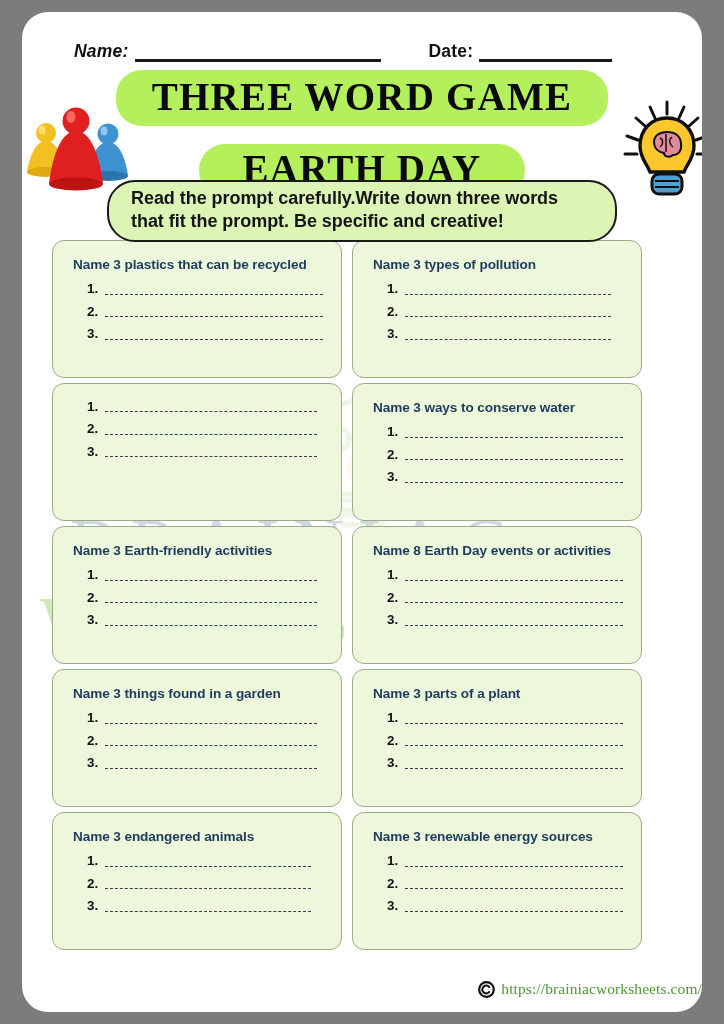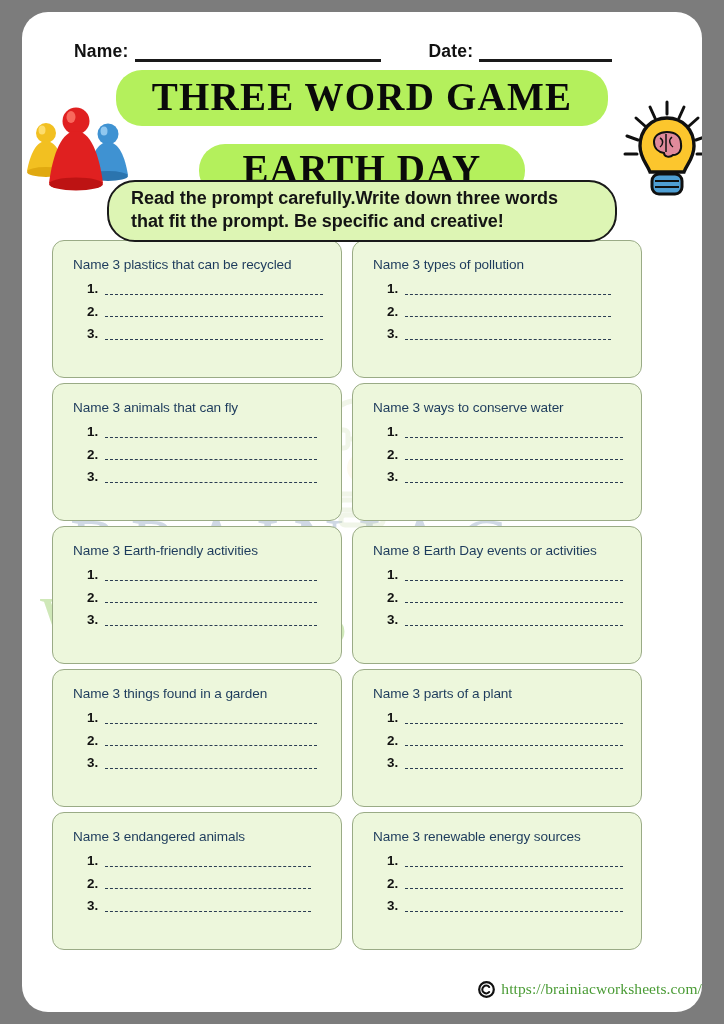--- a/index.html
+++ b/index.html
@@ -77,21 +77,21 @@
     color: #111;
     letter-spacing: .2px;
     line-height: 1;
     padding-bottom: 2px;
   }
   .nd-rule {
     border-bottom: 3px solid #1a1a1a;
     height: 1px;
     margin-left: 6px;
   }
-  #nd-name-label { margin-left: 52px; }
+  #nd-name-label { margin-left: 52px; font-style: italic; }
   #nd-name-rule  { width: 246px; }
   #nd-date-label { margin-left: 48px; }
   #nd-date-rule  { width: 133px; }
 
   
   #title-wrap {
     position: absolute;
     left: 0; top: 58px;
     width: 680px;
     z-index: 3;
@@ -164,21 +164,21 @@
     background: #edf7dc;
     border: 1.6px solid #9aab86;
     border-radius: 12px;
     box-sizing: border-box;
     height: 138px;
     padding: 16px 16px 10px 20px;
     position: relative;
   }
   .card-prompt {
     font-size: 13.6px;
-    font-weight: 400;
+    font-weight: 700;
     color: #1d3b5c;
     line-height: 1.2;
     margin: 0 0 9px 0;
     letter-spacing: -0.1px;
   }
   .card-lines {
     padding-left: 14px;
   }
   .answer-row {
     display: flex;
@@ -344,21 +344,20 @@
             <span class="answer-num">2.</span>
             <span class="answer-rule"></span>
           </div>
           <div class="answer-row">
             <span class="answer-num">3.</span>
             <span class="answer-rule"></span>
           </div>
         </div>
       </div>
       <div class="card w-b">
-        <div class="card-prompt">Name 3 animals that can fly</div>
         <div class="card-lines">
           <div class="answer-row">
             <span class="answer-num">1.</span>
             <span class="answer-rule"></span>
           </div>
           <div class="answer-row">
             <span class="answer-num">2.</span>
             <span class="answer-rule"></span>
           </div>
           <div class="answer-row">

